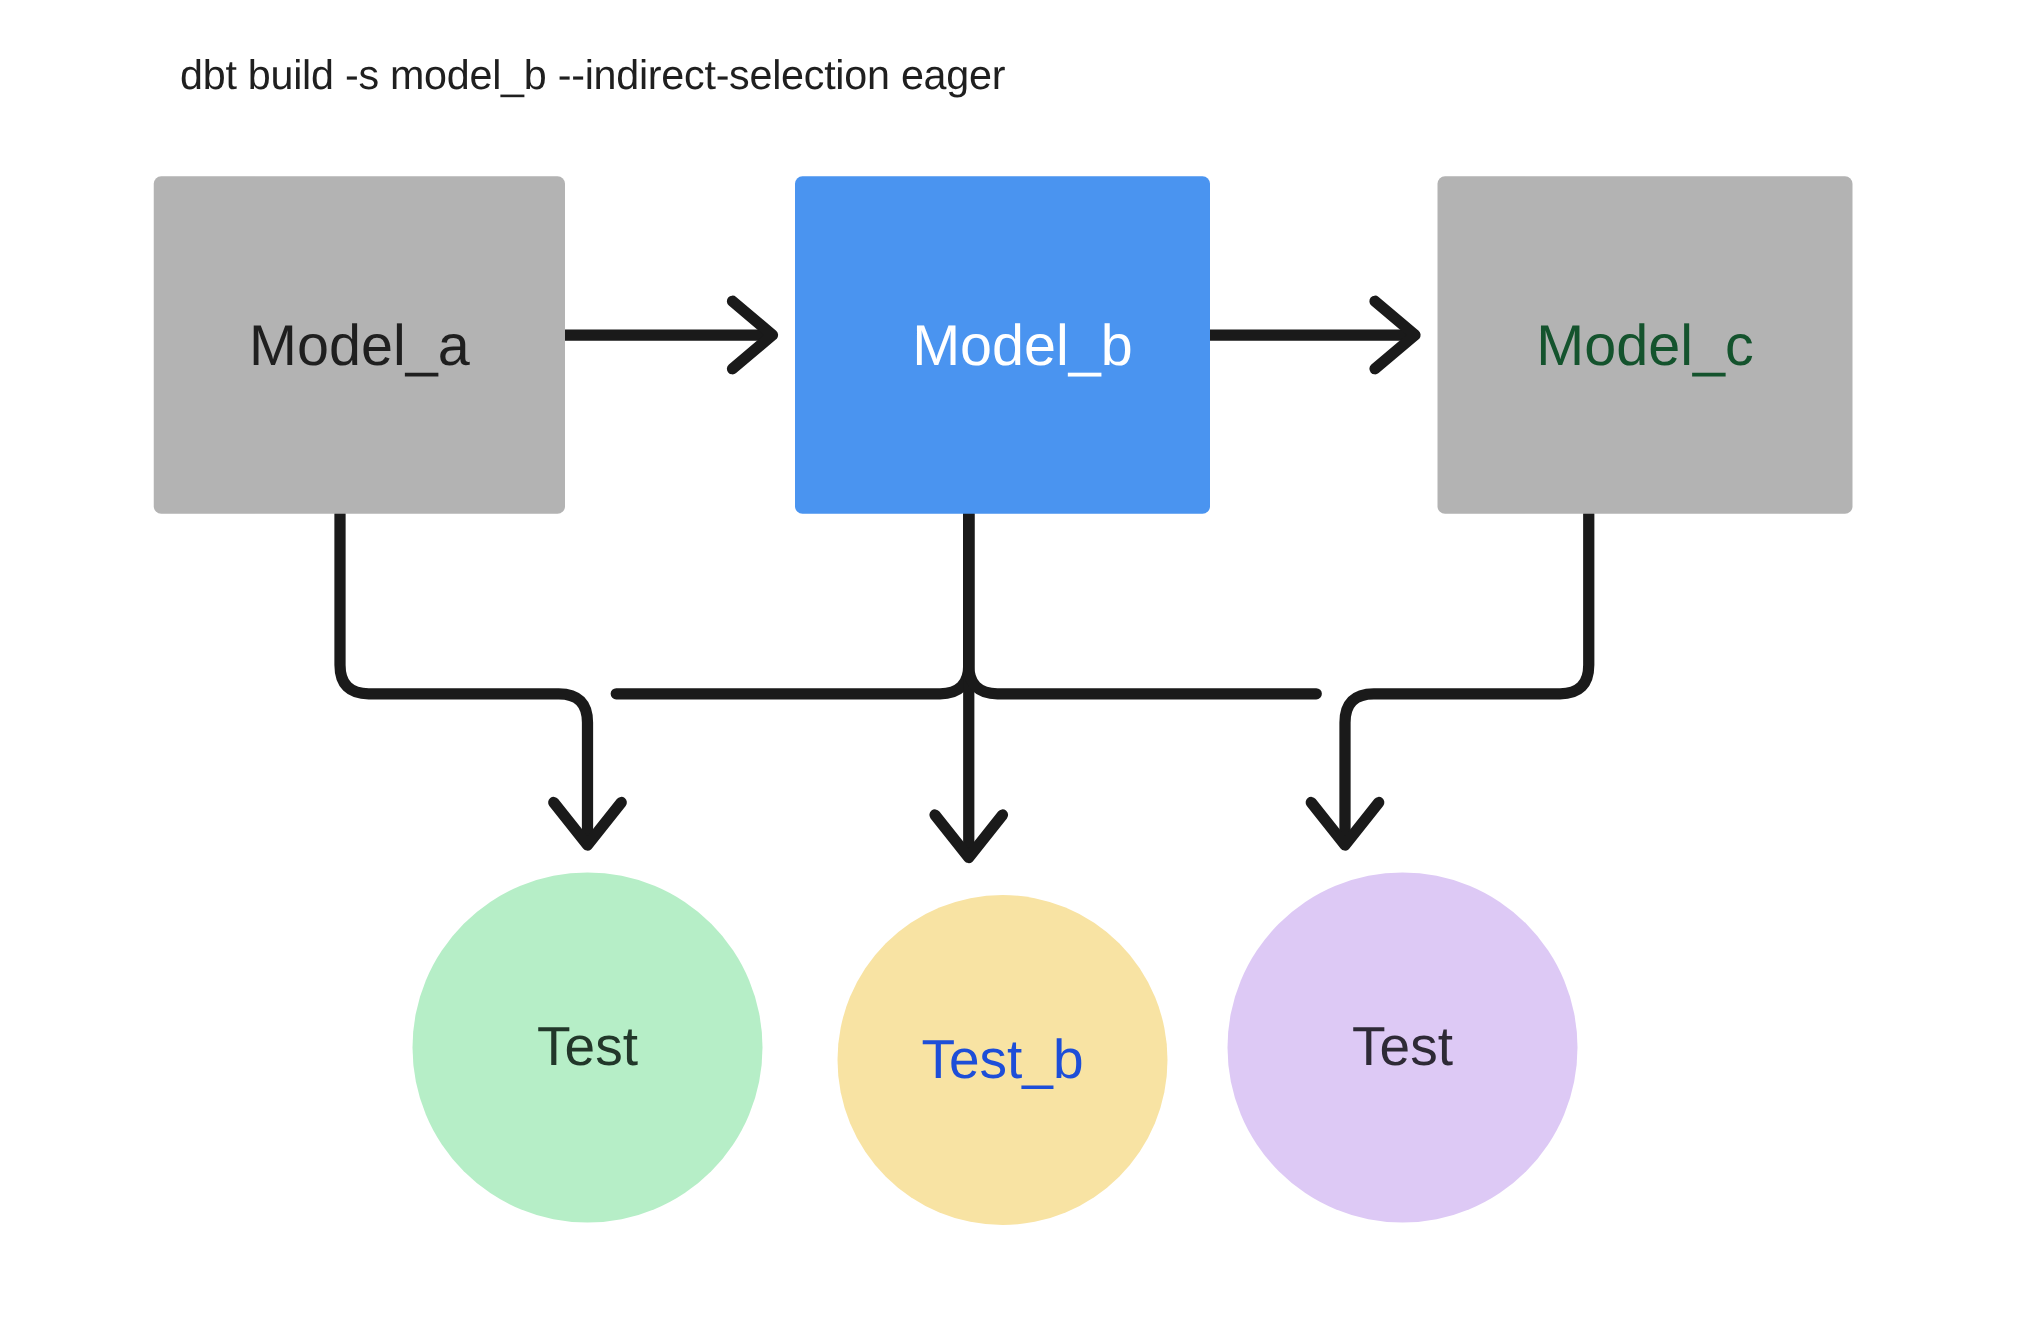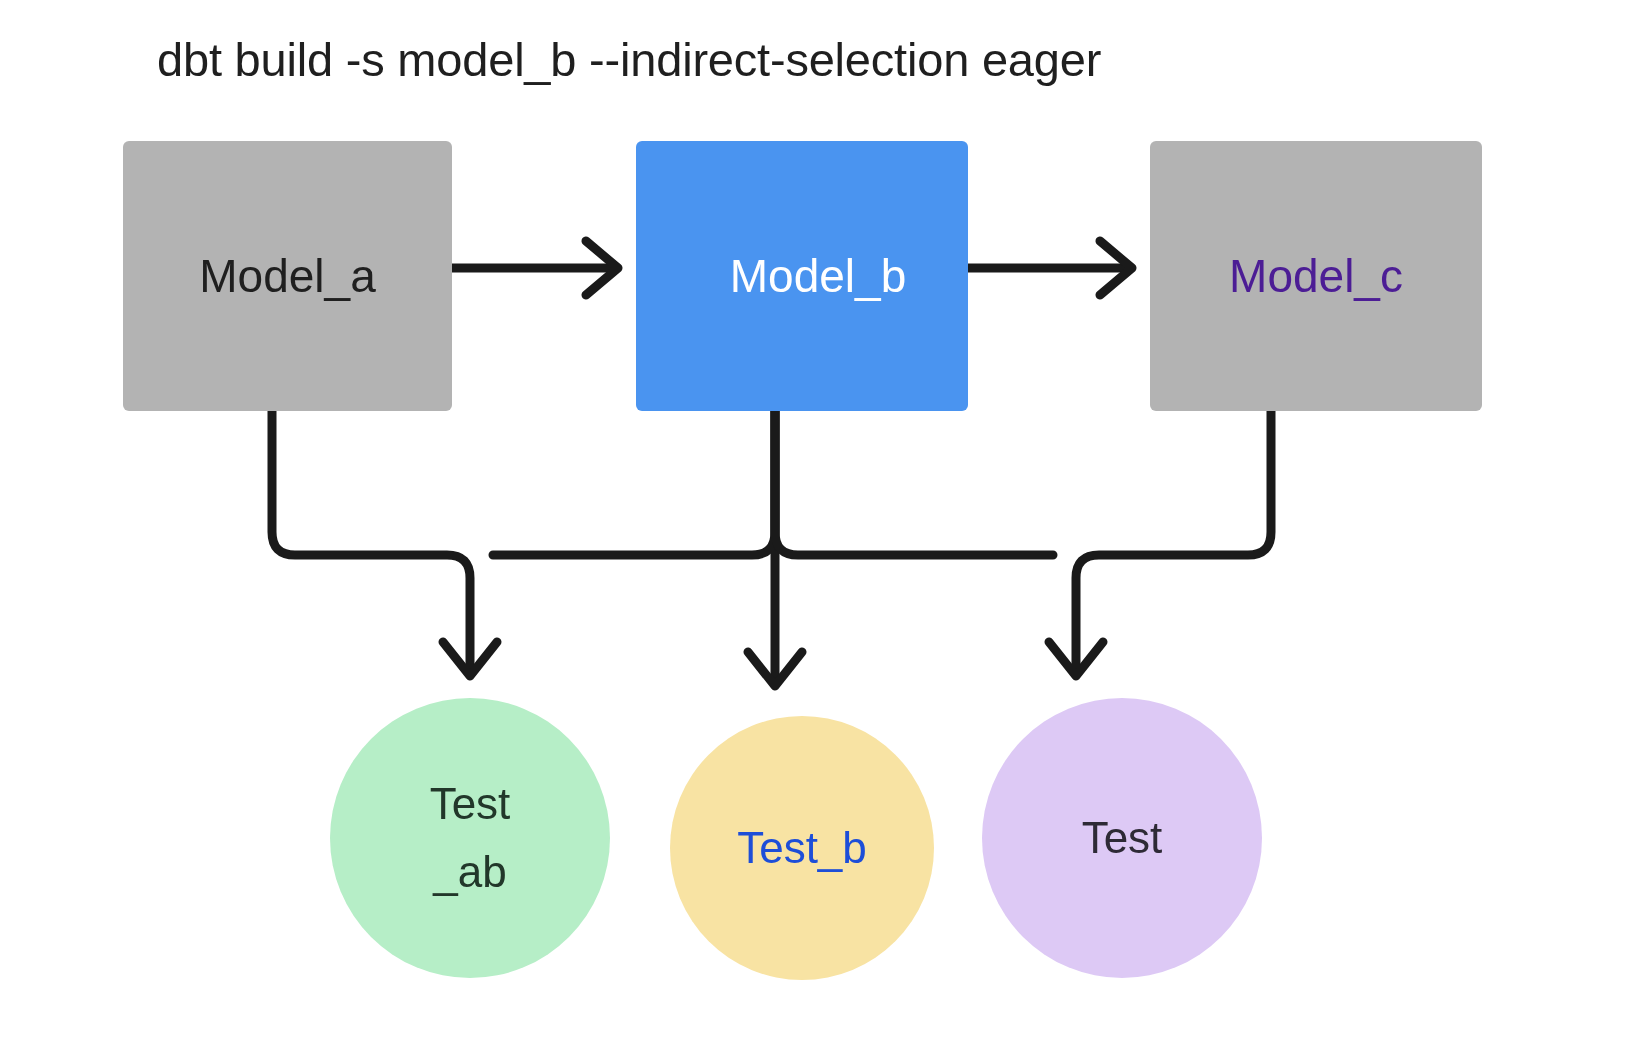--- a/index.html
+++ b/index.html
@@ -21,23 +21,23 @@
   #edges {
     position: absolute;
     left: 0;
     top: 0;
     width: 1630px;
     height: 1060px;
     pointer-events: none;
   }
   .diagram-title {
     position: absolute;
-    left: 157px;
+    left: 144px;
     top: 28px;
-    font-size: 47px;
+    font-size: 33px;
     line-height: 64px;
     color: #1f1f1f;
     white-space: nowrap;
     letter-spacing: -0.2px;
   }
   .model-node {
     position: absolute;
     border-radius: 6px;
     display: flex;
     align-items: center;
@@ -98,27 +98,26 @@
   </svg>
 
   <div class="model-node" id="node-model-a" style="left: 123px; top: 141px; width: 329px; height: 270px; background: rgb(179, 179, 179); color: rgb(31, 31, 31);">
     <span>Model_a</span>
   </div>
 
   <div class="model-node" id="node-model-b" style="left: 636px; top: 141px; width: 332px; height: 270px; background: rgb(74, 148, 240); color: rgb(255, 255, 255); padding-left: 32px;">
     <span>Model_b</span>
   </div>
 
-  <div class="model-node" id="node-model-c" style="left: 1150px; top: 141px; width: 332px; height: 270px; background: rgb(179, 179, 179); color: #4c1d95;">
+  <div class="model-node" id="node-model-c" style="left: 1150px; top: 141px; width: 332px; height: 270px; background: rgb(179, 179, 179); color: #14532d;">
     <span>Model_c</span>
   </div>
 
   <div class="test-node" id="node-test-ab" style="left: 330px; top: 698px; width: 280px; height: 280px; background: rgb(182, 238, 199); color: rgb(34, 55, 42);">
     <span class="tline">Test</span>
-    <span class="tline">_ab</span>
   </div>
 
   <div class="test-node" id="node-test-b" style="left: 670px; top: 716px; width: 264px; height: 264px; background: rgb(248, 227, 163); color: #1d4ed8;">
     <span class="tline">Test_b</span>
   </div>
 
   <div class="test-node" id="node-test-bc" style="left: 982px; top: 698px; width: 280px; height: 280px; background: rgb(221, 201, 245); color: rgb(46, 42, 54);">
     <span class="tline">Test</span>
   </div>
 

